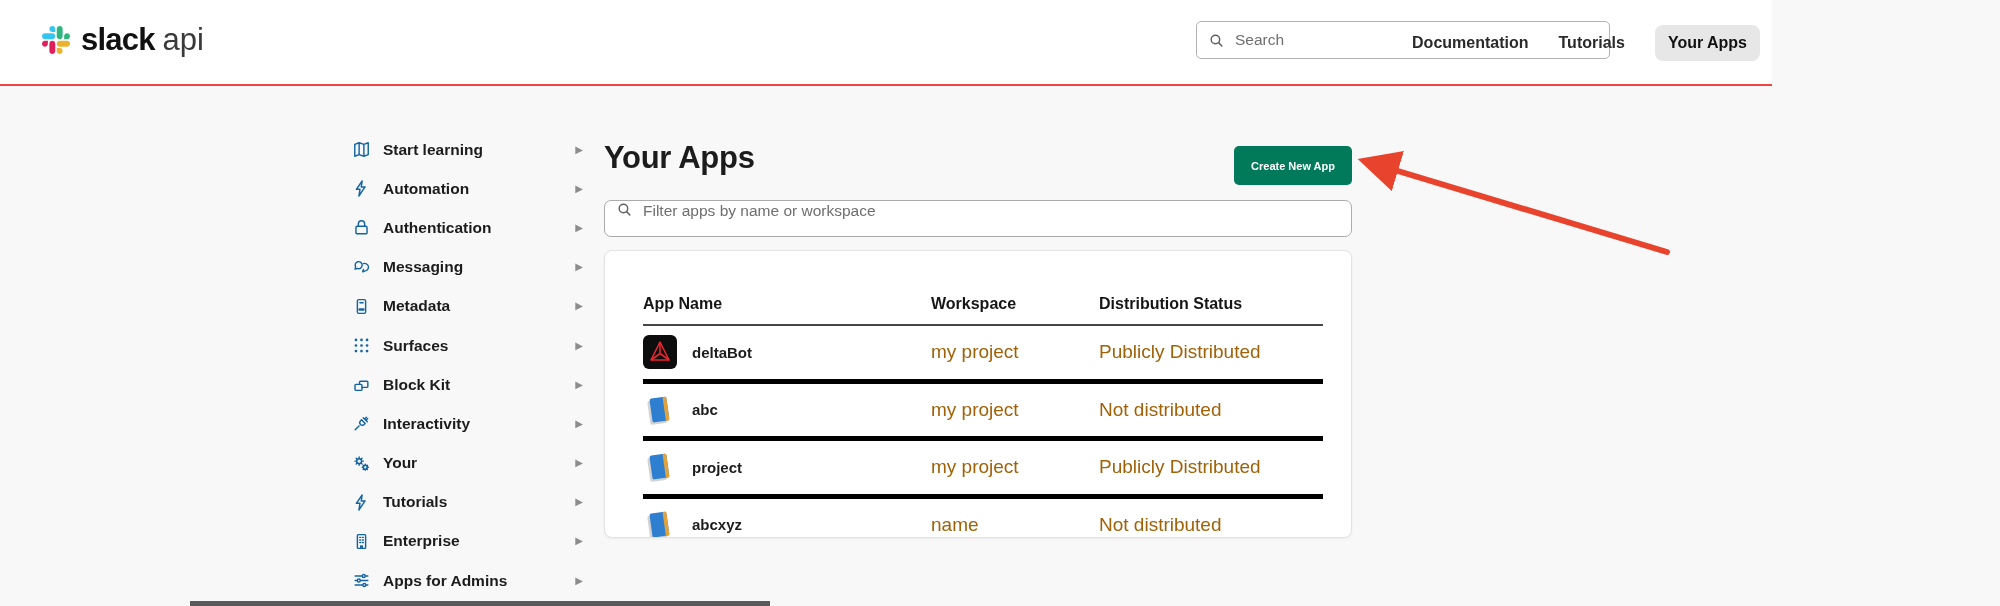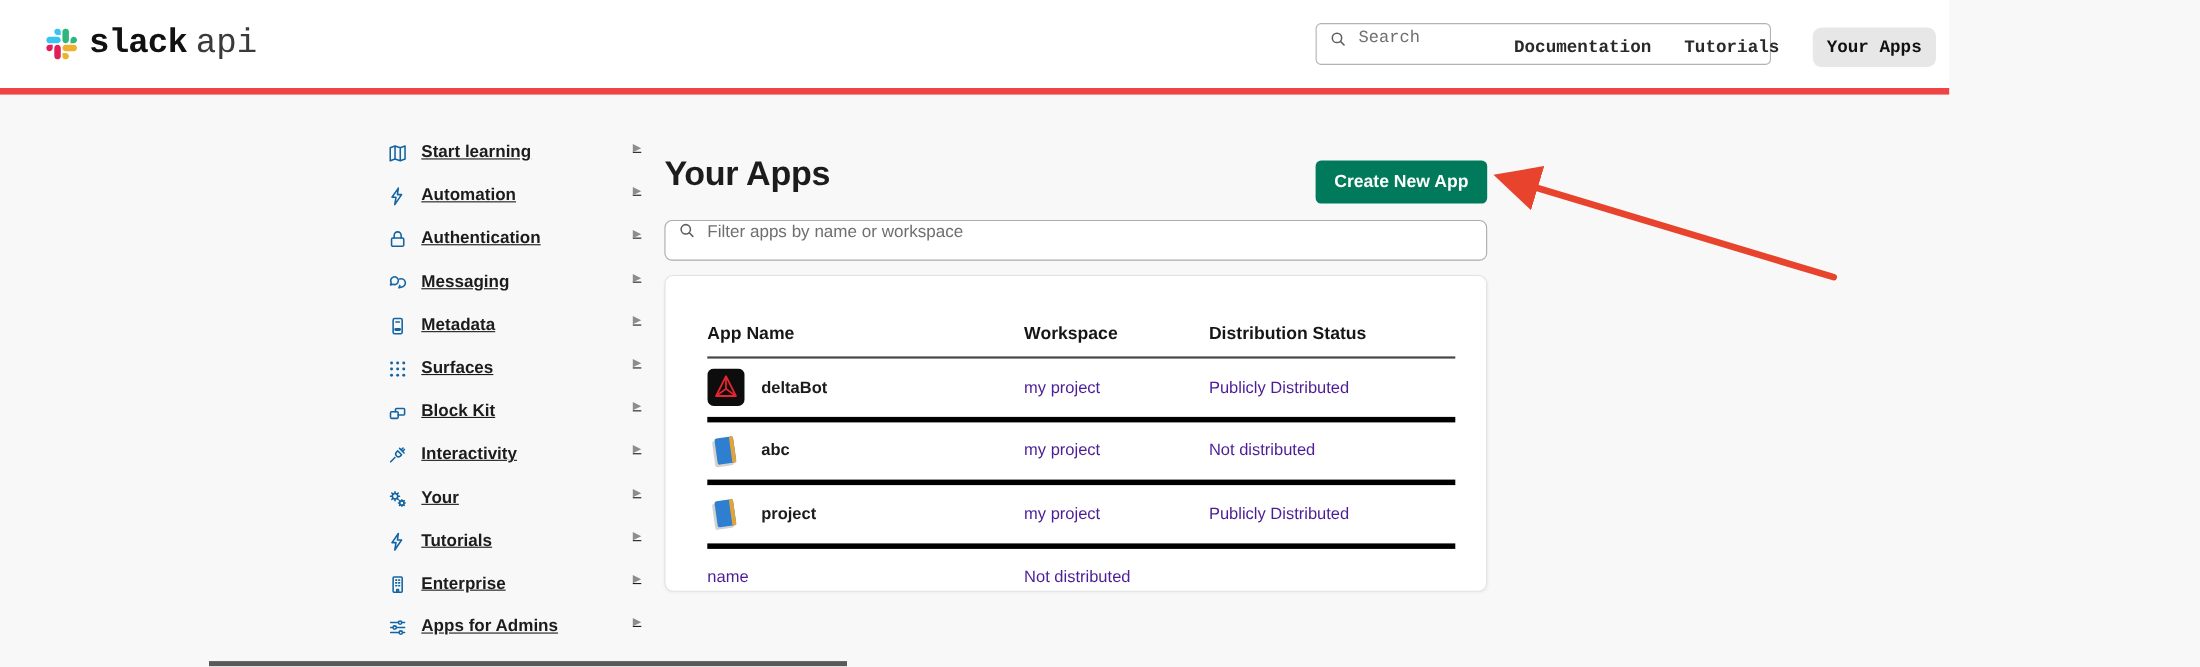--- a/index.html
+++ b/index.html
@@ -1,53 +1,53 @@
 <!DOCTYPE html>
 <html><head>
 <meta charset="utf-8">
 <style>
   html,body{margin:0;padding:0;background:#f8f8f8;font-family:"Liberation Sans",sans-serif;color:#1d1c1d;}
   .canvas{position:relative;width:2000px;height:606px;overflow:hidden;background:#f8f8f8;}
 
   
-  .header{position:absolute;left:0;top:0;width:1772px;height:86px;background:#ffffff;border-bottom:6px solid #ef4444;box-sizing:border-box;font-family:Liberation Mono, monospace;}
+  .header{position:absolute;left:0;top:0;width:1772px;height:86px;background:#ffffff;border-bottom:2px solid #ef4444;box-sizing:border-box;}
   .logo{position:absolute;left:42px;top:22px;display:flex;align-items:center;cursor:pointer;}
   .logo-mark{width:28px;height:28px;margin-right:11px;display:flex;}
   .logo-brand{font-size:31px;font-weight:800;letter-spacing:-0.8px;color:#111;}
   .logo-suffix{font-size:31px;font-weight:300;color:#3a3a3a;margin-left:8px;}
-  .searchbox{position:absolute;left:1196px;top:21px;width:414px;height:38px;border:1px solid #b3b3b3;border-radius:5px;background:#fff;display:flex;align-items:flex-end;gap:8px;padding:14px 11px;box-sizing:border-box;}
+  .searchbox{position:absolute;left:1196px;top:21px;width:414px;height:38px;border:1px solid #b3b3b3;border-radius:5px;background:#fff;display:flex;align-items:center;gap:8px;padding:14px 11px;box-sizing:border-box;}
   .searchbox input{flex:1;border:none;outline:none;background:transparent;font-family:inherit;font-size:15.5px;color:#1d1c1d;}
   .searchbox input::placeholder{color:#6f6f6f;}
   .topnav{position:absolute;right:12px;top:0;height:86px;display:flex;align-items:center;gap:30px;margin-left:16px;}
   .nav-link{font-size:16px;font-weight:600;color:#2a2a2a;cursor:pointer;white-space:nowrap;}
   .nav-link.active{background:#e7e7e7;border-radius:8px;padding:9px 13px;font-weight:700;color:#111;}
 
   
   .sidebar{position:absolute;left:352px;top:130px;width:233px;}
-  .side-item{height:39.2px;display:flex;cursor:pointer;text-decoration:underline;}
+  .side-item{height:39.2px;display:flex;align-items:center;cursor:pointer;}
   .side-icon{width:19px;height:19px;margin-right:12px;display:flex;flex:none;}
   .side-icon svg{width:19px;height:19px;}
   .side-label{font-size:15.5px;font-weight:700;color:#1d1c1d;white-space:nowrap;}
   .side-arrow{margin-left:auto;color:#8d8d8d;font-size:10px;line-height:1;padding-right:2px;}
 
   
   .title-row{position:absolute;left:604px;top:138px;width:748px;height:39px;display:flex;justify-content:space-between;align-items:center;}
   .page-title{font-size:31px;font-weight:800;margin:0;letter-spacing:-0.3px;}
-  .create-btn{height:39px;padding:0 17px;background:#007a5a;color:#ffffff;border:none;border-radius:5px;font-family:inherit;font-size:16px;font-weight:700;cursor:pointer;margin-top:16px;}
+  .create-btn{height:39px;padding:0 17px;background:#007a5a;color:#ffffff;border:none;border-radius:5px;font-family:inherit;font-size:11px;font-weight:700;cursor:pointer;margin-top:16px;}
   .filterbox{position:absolute;left:604px;top:200px;width:748px;height:37px;background:#fff;border:1px solid #ababab;border-radius:7px;display:flex;align-items:flex-start;gap:8px;padding:0 11px;box-sizing:border-box;}
   .filterbox input{flex:1;border:none;outline:none;background:transparent;font-family:inherit;font-size:15.5px;color:#1d1c1d;}
   .filterbox input::placeholder{color:#6f6f6f;}
 
   
   .card{position:absolute;left:604px;top:250px;width:748px;height:288px;background:#fff;border:1px solid #e2e2e2;border-radius:8px;box-sizing:border-box;box-shadow:0 1px 3px rgba(0,0,0,.05);overflow:hidden;}
   .thead{display:grid;grid-template-columns:288px 168px 1fr;margin:0 28px 0 38px;height:75px;align-items:end;border-bottom:2px solid #474747;box-sizing:border-box;}
   .th{font-size:16px;font-weight:700;padding-bottom:11px;color:#161616;}
   .tr{display:grid;grid-template-columns:288px 168px 1fr;margin:0 28px 0 38px;height:52.5px;align-items:center;border-bottom:5px solid #000000;cursor:pointer;}
   .tr:last-child{border-bottom:none;}
-  .td{font-size:15px;color:#4c1d95;}
+  .td{font-size:19px;color:#a16207;}
   .app-cell{display:flex;align-items:center;gap:15px;}
   .app-icon{width:34px;height:34px;display:flex;flex:none;}
   .app-name{font-size:15px;font-weight:700;color:#1d1c1d;}
 
   
   .arrow-svg{position:absolute;left:1330px;top:142px;width:360px;height:125px;pointer-events:none;}
 
   
   .bottom-bar{position:absolute;left:190px;top:601px;width:580px;height:5px;background:#59595c;}
 </style>
@@ -286,20 +286,32 @@
                   <rect x="21.3" y="4.5" width="3.7" height="24" rx="1" fill="#e2a33a"></rect>
                 </g>
               </svg>
             </span>
             <span class="app-name">project</span>
           </div>
           <div class="td">my project</div>
           <div class="td">Publicly Distributed</div>
         </div>
         <div class="tr">
+          <div class="app-cell">
+            <span class="app-icon">
+              <svg viewBox="0 0 34 34" width="34" height="34">
+                <g transform="rotate(-8 17 17)">
+                  <rect x="5.5" y="6.5" width="17" height="24" rx="2" fill="#d2d2d2"></rect>
+                  <rect x="8" y="4.5" width="17" height="24" rx="2" fill="#2e7fd0"></rect>
+                  <rect x="21.3" y="4.5" width="3.7" height="24" rx="1" fill="#e2a33a"></rect>
+                </g>
+              </svg>
+            </span>
+            <span class="app-name">abcxyz</span>
+          </div>
           <div class="td">name</div>
           <div class="td">Not distributed</div>
         </div>
       </div>
   </div>
 
   <svg class="arrow-svg">
     <defs>
       <marker id="ah" markerWidth="7" markerHeight="7" refX="5.2" refY="3.5" orient="auto">
         <path id="ah-path" d="M0 0 L7 3.5 L0 7 z" fill="#e8432c"></path>

